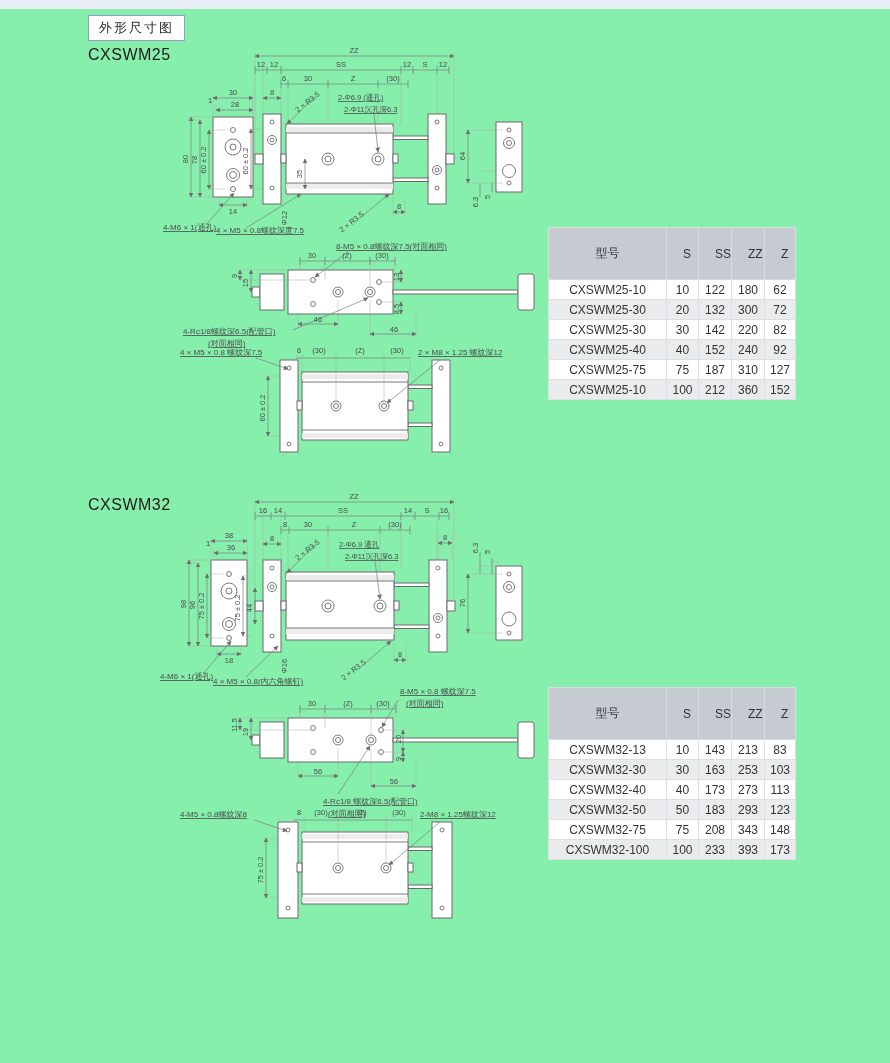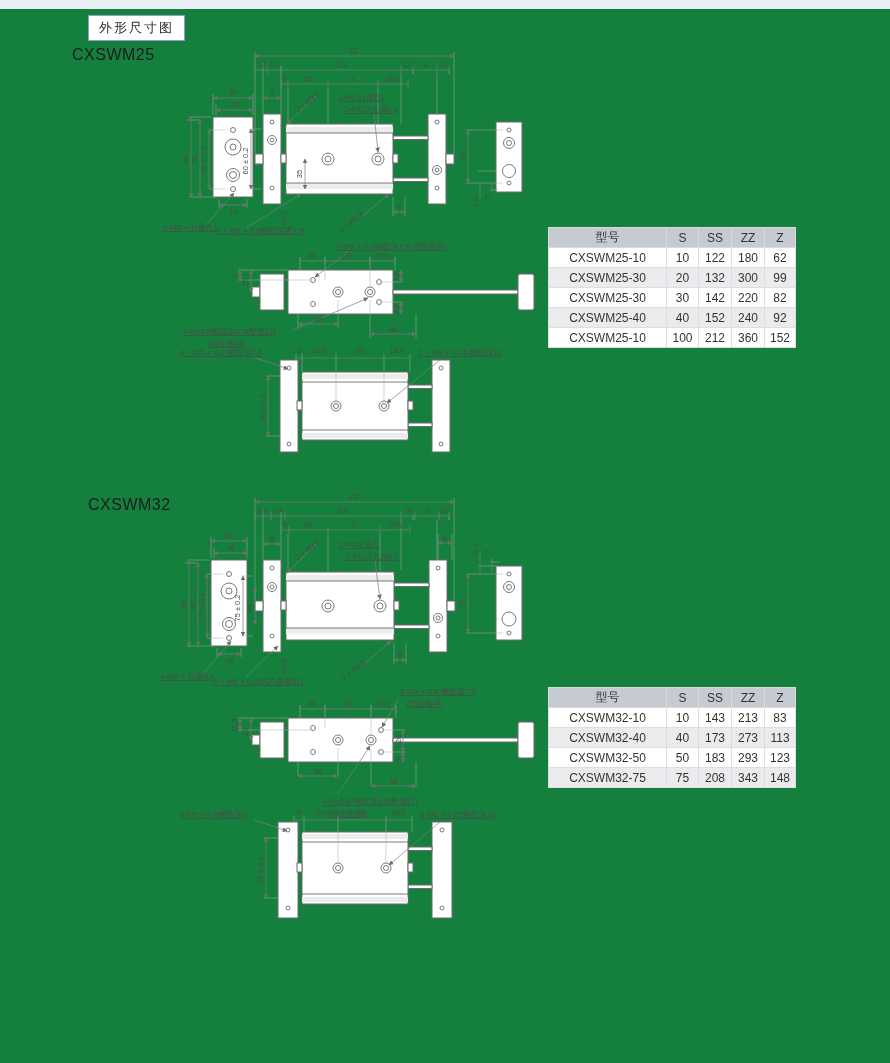--- a/index.html
+++ b/index.html
@@ -1,38 +1,38 @@
 <!DOCTYPE html>
 <html><head>
 <meta charset="utf-8">
 <style>
   html,body{margin:0;padding:0}
-  #page{position:relative;width:890px;height:1063px;background:#15803d;overflow:hidden;
+  #page{position:relative;width:890px;height:1063px;background:#86efac;overflow:hidden;
         font-family:"Liberation Sans",sans-serif}
   .band{position:absolute;left:0;top:0;width:890px;height:9px;background:#e9eef4}
   .titlebox{position:absolute;left:88px;top:15px;border:1px solid #8fa0c4;background:#fff;
             padding:3px 10px;font-size:13px;color:#2b2b2b;letter-spacing:2px}
   .model{position:absolute;font-size:16px;color:#1c1c1c;letter-spacing:.5px}
-  #m25{left:72px;top:46px}
+  #m25{left:88px;top:46px}
   #m32{left:88px;top:496px}
   svg{position:absolute;overflow:visible}
   #svg25{left:88px;top:42px}
   #svg32{left:88px;top:488px}
   svg .part{fill:#fff;stroke:#6b6b6b;stroke-width:1}
   svg .ln{fill:none;stroke:#6b6b6b;stroke-width:.9}
   svg .fb{fill:#ececec;stroke:none}
   svg .dim{fill:none;stroke:#7c7c7c;stroke-width:.7}
   svg .thin{fill:none;stroke:#a8a8a8;stroke-width:.5}
   svg text{font-family:"Liberation Sans",sans-serif;font-size:7.5px;fill:#4a4a4a}
   svg text.tc{text-anchor:middle}
   svg text.u{text-decoration:underline}
   svg text.n{font-size:8px}
   .dim-table{position:absolute;border-collapse:collapse;table-layout:fixed;width:247px;
              font-size:12px;color:#333;border:1px solid #c2c6cb;background:#fff}
-  .dim-table th{background:#c6cbd1;height:19px;font-weight:normal;border:1px solid #d8dbde;padding:0}
+  .dim-table th{background:#c6cbd1;height:19px;font-weight:normal;border:1px solid #d8dbde;padding:16px}
   .dim-table td{height:19px;text-align:center;border:1px solid #dcdee1;padding:0}
   .dim-table tbody tr:nth-child(even){background:#e9ebed}
   #t25{left:548px;top:227px}
   #t32{left:548px;top:687px}
 </style>
 </head>
 <body>
 
 <div id="page">
   <div class="band"></div>
@@ -431,35 +431,42 @@
           <td>10</td>
           <td>122</td>
           <td>180</td>
           <td>62</td>
         </tr>
         <tr>
           <td>CXSWM25-30</td>
           <td>20</td>
           <td>132</td>
           <td>300</td>
-          <td>99</td>
+          <td>72</td>
         </tr>
         <tr>
           <td>CXSWM25-30</td>
           <td>30</td>
           <td>142</td>
           <td>220</td>
           <td>82</td>
         </tr>
         <tr>
           <td>CXSWM25-40</td>
           <td>40</td>
           <td>152</td>
           <td>240</td>
           <td>92</td>
+        </tr>
+        <tr>
+          <td>CXSWM25-75</td>
+          <td>75</td>
+          <td>187</td>
+          <td>310</td>
+          <td>127</td>
         </tr>
         <tr>
           <td>CXSWM25-10</td>
           <td>100</td>
           <td>212</td>
           <td>360</td>
           <td>152</td>
         </tr>
       </tbody>
   </table>
@@ -476,25 +483,32 @@
         <tr>
           <th>型号</th>
           <th>S</th>
           <th>SS</th>
           <th>ZZ</th>
           <th>Z</th>
         </tr>
       </thead>
     <tbody>
         <tr>
-          <td>CXSWM32-10</td>
+          <td>CXSWM32-13</td>
           <td>10</td>
           <td>143</td>
           <td>213</td>
           <td>83</td>
+        </tr>
+        <tr>
+          <td>CXSWM32-30</td>
+          <td>30</td>
+          <td>163</td>
+          <td>253</td>
+          <td>103</td>
         </tr>
         <tr>
           <td>CXSWM32-40</td>
           <td>40</td>
           <td>173</td>
           <td>273</td>
           <td>113</td>
         </tr>
         <tr>
           <td>CXSWM32-50</td>
@@ -503,15 +517,22 @@
           <td>293</td>
           <td>123</td>
         </tr>
         <tr>
           <td>CXSWM32-75</td>
           <td>75</td>
           <td>208</td>
           <td>343</td>
           <td>148</td>
         </tr>
+        <tr>
+          <td>CXSWM32-100</td>
+          <td>100</td>
+          <td>233</td>
+          <td>393</td>
+          <td>173</td>
+        </tr>
       </tbody>
   </table>
 </div>
 
 </body></html>

